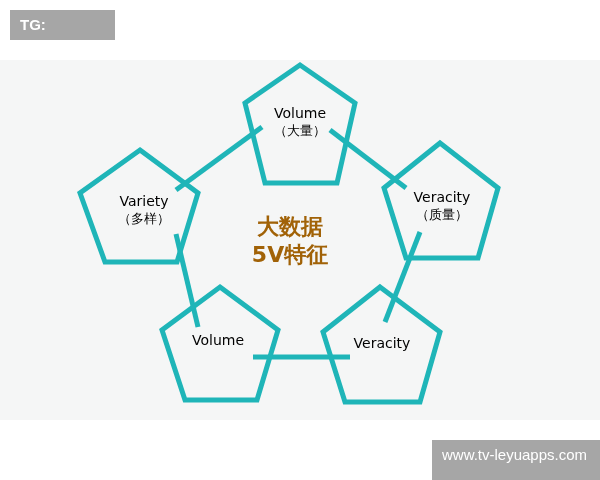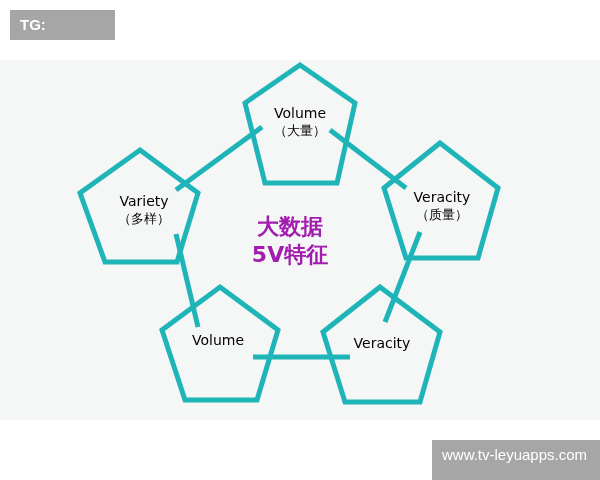--- a/index.html
+++ b/index.html
@@ -21,21 +21,21 @@
   }
   svg.diagram { position: absolute; left: 0; top: 0; width: 600px; height: 480px; }
   .node-label {
     position: absolute; text-align: center; color: #000000;
     font-size: 14px; line-height: 18px; width: 110px;
   }
   .node-label .en { display: block; }
   .node-label .zh { display: block; font-size: 13px; }
   .center-title {
     position: absolute; left: 230px; top: 213px; width: 120px;
-    text-align: center; color: #a21caf; font-weight: bold;
+    text-align: center; color: #a16207; font-weight: bold;
     font-size: 22px; line-height: 28px;
   }
 </style>
 </head>
 <body>
 
 <div class="panel"></div>
 
 <svg class="diagram" viewBox="0 0 600 480">
   <g fill="none" stroke="#1fb5b8" stroke-width="5" stroke-linejoin="miter">

